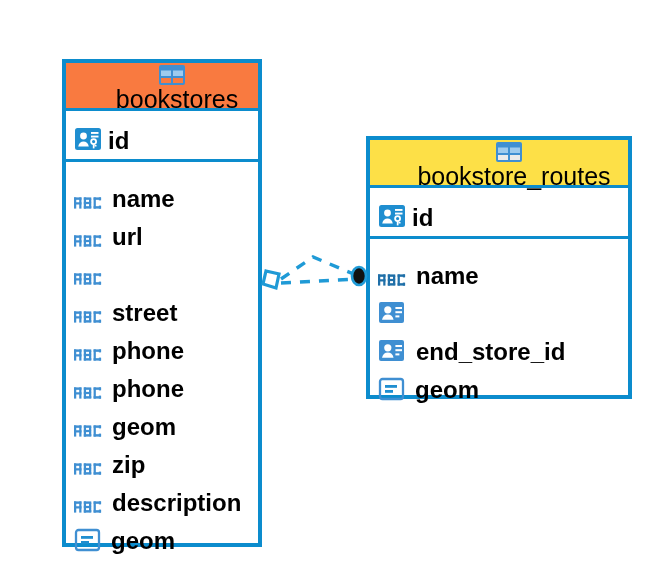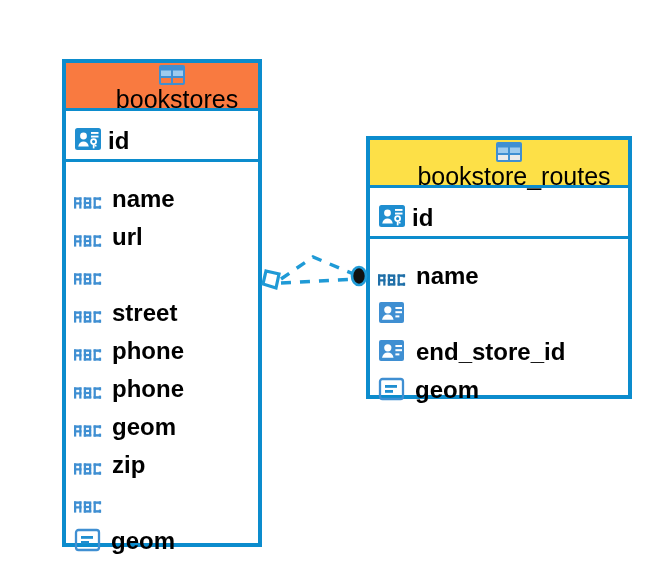--- a/index.html
+++ b/index.html
@@ -351,20 +351,21 @@
               <rect x="16.1" y="9" width="2.4" height="4.6"></rect>
               <rect x="10.5" y="11.4" width="8" height="2.6"></rect>
               <rect x="21" y="2" width="8" height="2.6"></rect>
               <rect x="21" y="2" width="2.4" height="12"></rect>
               <rect x="21" y="11.4" width="8" height="2.6"></rect>
               <rect x="26.6" y="2" width="2.4" height="3.2"></rect>
               <rect x="26.6" y="10.8" width="2.4" height="3.2"></rect>
             </g>
           </svg>
         </span>
+        <span class="field-label">description</span>
       </div>
 
       <div class="field-row">
         <span class="icon">
           <svg width="27" height="26" viewBox="0 0 27 26">
             <rect x="2" y="3" width="23" height="20" rx="2.5" fill="none" stroke="#3f8fd2" stroke-width="2.3"></rect>
             <rect x="7" y="9" width="12" height="2.8" fill="#1f8ed0"></rect>
             <rect x="7" y="14" width="8" height="2.8" fill="#1f8ed0"></rect>
           </svg>
         </span>

